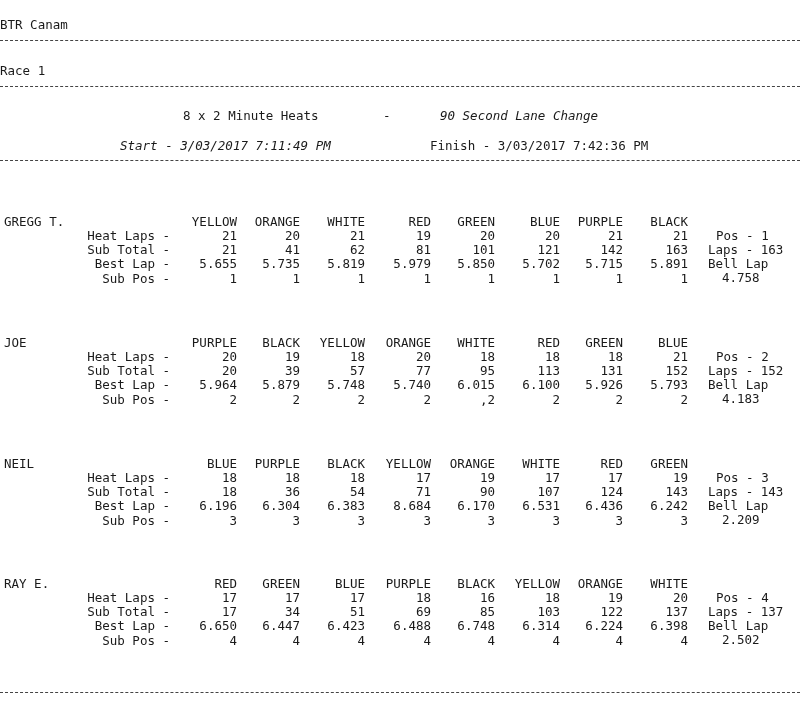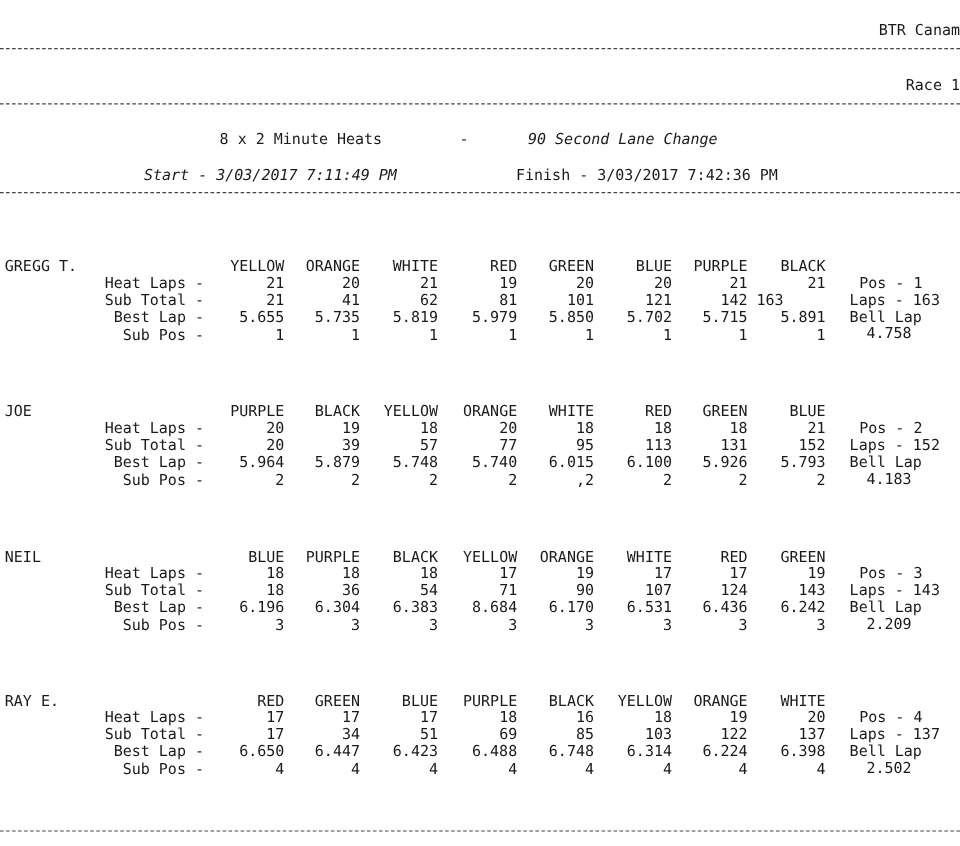--- a/index.html
+++ b/index.html
@@ -1,18 +1,18 @@
 <!DOCTYPE html>
 <html><head>
 <meta charset="utf-8">
 <style>
   html,body{margin:0;padding:0;}
   body{width:800px;height:705px;background:#ffffff;color:#1a1a1a;overflow:hidden;position:relative;
        font-family:"DejaVu Sans Mono","Liberation Mono",monospace;font-size:12.5px;}
-  .center{position:absolute;left:0;width:800px;text-align:right;white-space:pre;}
+  .center{position:absolute;left:0;width:800px;text-align:left;white-space:pre;}
   .dash{position:absolute;left:0;width:800px;height:0;border-top:1.5px dashed #444;}
   .block{position:absolute;left:0;width:800px;height:80px;}
   .name{position:absolute;left:4px;top:0;white-space:pre;}
   .lbl{position:absolute;right:630px;white-space:pre;}
   .cell{position:absolute;text-align:right;white-space:pre;width:70px;}
   .sum{position:absolute;left:708px;white-space:pre;}
 </style>
 </head>
 <body>
 
@@ -54,21 +54,21 @@
         <span class="cell" style="top:14px;left:553px">21</span>
         <span class="cell" style="top:14px;left:618px">21</span>
         <span class="lbl" style="top:28.2px">Sub Total -</span>
         <span class="cell" style="top:28.2px;left:167px">21</span>
         <span class="cell" style="top:28.2px;left:230px">41</span>
         <span class="cell" style="top:28.2px;left:295px">62</span>
         <span class="cell" style="top:28.2px;left:361px">81</span>
         <span class="cell" style="top:28.2px;left:425px">101</span>
         <span class="cell" style="top:28.2px;left:490px">121</span>
         <span class="cell" style="top:28.2px;left:553px">142</span>
-        <span class="cell" style="top:28.2px;left:583px">163</span>
+        <span class="cell" style="top:28.2px;left:618px">163</span>
         <span class="lbl" style="top:42.4px">Best Lap -</span>
         <span class="cell" style="top:42.4px;left:167px">5.655</span>
         <span class="cell" style="top:42.4px;left:230px">5.735</span>
         <span class="cell" style="top:42.4px;left:295px">5.819</span>
         <span class="cell" style="top:42.4px;left:361px">5.979</span>
         <span class="cell" style="top:42.4px;left:425px">5.850</span>
         <span class="cell" style="top:42.4px;left:490px">5.702</span>
         <span class="cell" style="top:42.4px;left:553px">5.715</span>
         <span class="cell" style="top:42.4px;left:618px">5.891</span>
         <span class="lbl" style="top:56.599999999999994px">Sub Pos -</span>

